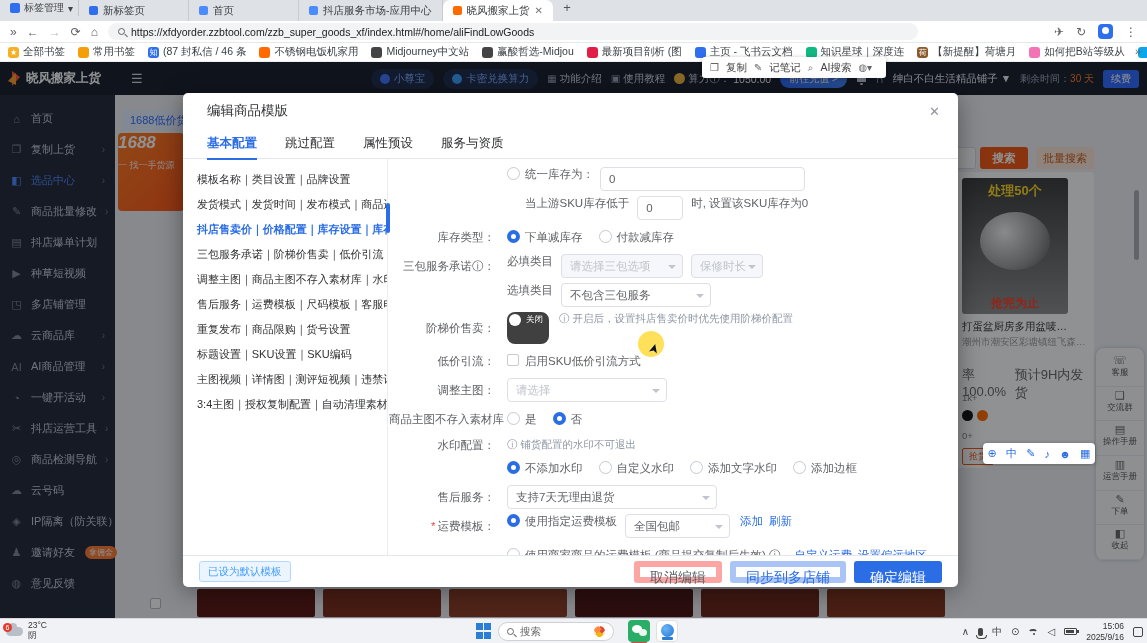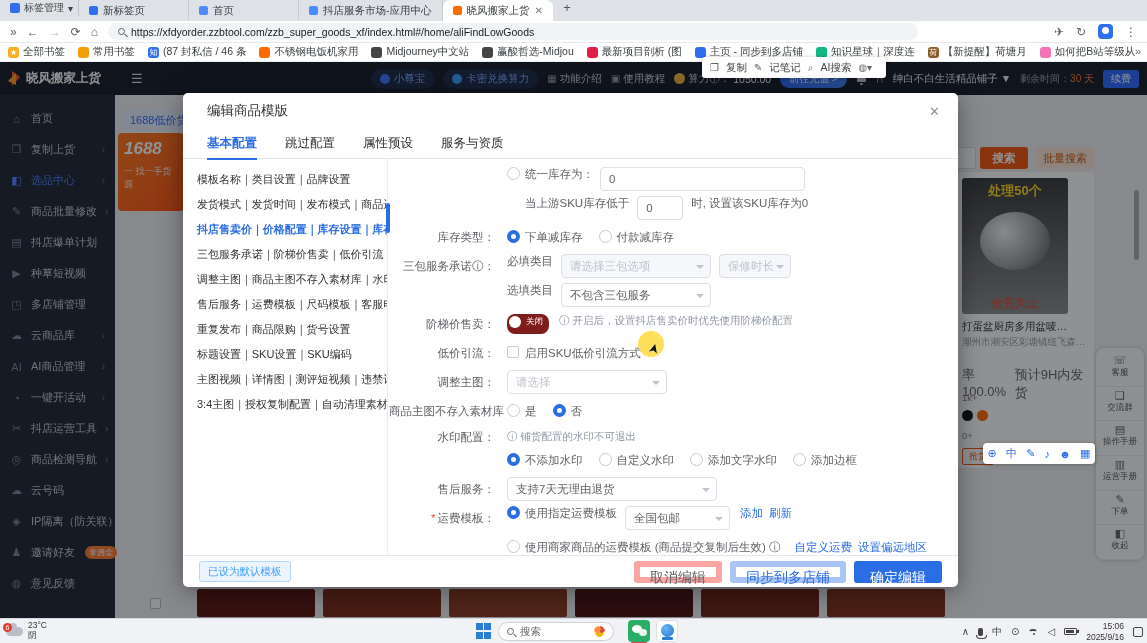--- a/index.html
+++ b/index.html
@@ -54,31 +54,31 @@
   .renew{background:#2e6bff;color:#fff;font-size:10px;height:18px;line-height:18px;padding:0 8px;border-radius:3px}
   .sidebar{position:absolute;left:0;top:95px;width:115px;height:523px;background:#1f2735;display:flex;flex-direction:column;padding-top:8px}
   .sitem{display:flex;align-items:center;gap:8px;height:31px;padding:0 10px;color:#c3cad6;font-size:11px;white-space:nowrap}
   .sitem .sic{width:13px;color:#7e8798;font-size:11px;text-align:center;flex:0 0 13px}
   .sitem .sar{margin-left:auto;color:#6a7486;font-size:10px}
   .sitem.active{color:#4f86ff}
   .sitem.active .sic{color:#4f86ff}
   .sbadge{background:#ff7a2f;color:#fff;font-size:8px;border-radius:7px;padding:1px 4px;margin-left:2px}
   
   .pagetab{position:absolute;left:122px;top:110px;font-size:11px;color:#2e6bff;background:#e8f0ff;padding:3px 8px;border-radius:3px 3px 0 0}
-  .banner1688{position:absolute;left:118px;top:133px;width:66px;height:78px;background:linear-gradient(135deg,#ff7a1f,#ff5412);border-radius:4px;color:#fff;padding:6px}
+  .banner1688{position:absolute;left:118px;top:133px;width:66px;height:78px;background:linear-gradient(135deg,#ff7a1f,#ff5412);border-radius:4px;color:#fff;}
   .banner1688 .big{font-size:17px;font-weight:bold;font-style:italic}
   .banner1688 .sub{font-size:9px;margin-top:6px;opacity:.9}
   .srchinput{position:absolute;left:888px;top:147px;width:88px;height:22px;background:#fff;border:1px solid #d9dde3;border-radius:3px}
   .srchbtn{position:absolute;left:980px;top:147px;width:48px;height:22px;background:#f2570f;color:#fff;font-size:11.5px;text-align:center;line-height:22px;border-radius:3px;font-weight:bold}
   .batchbtn{position:absolute;left:1036px;top:147px;width:58px;height:22px;background:#fde8d8;color:#c9570f;font-size:11px;text-align:center;line-height:22px;border-radius:3px}
   .pcard{position:absolute;left:956px;top:172px;width:138px;height:296px;background:#fff;border-radius:4px}
   .pimg{position:absolute;left:6px;top:6px;width:106px;height:136px;background:linear-gradient(180deg,#3a3a3a,#8c8c8c);border-radius:3px;overflow:hidden}
   .pimg .yell{color:#ffd91c;font-size:13px;font-weight:bold;text-align:center;margin-top:4px}
   .pimg .bowl{position:absolute;left:18px;top:34px;width:70px;height:58px;border-radius:50%;background:radial-gradient(circle at 35% 35%,#f2f2f2,#9a9a9a 60%,#4d4d4d)}
-  .pimg .redt{position:absolute;left:0;bottom:2px;width:100%;color:#ff3b1f;font-size:12px;font-weight:normal;text-align:center}
+  .pimg .redt{position:absolute;left:0;bottom:2px;width:100%;color:#ff3b1f;font-size:12px;font-weight:bold;text-align:center}
   .ptitle{position:absolute;left:6px;top:148px;font-size:10.5px;color:#333;white-space:nowrap;overflow:hidden;width:126px}
   .pshop{position:absolute;left:6px;top:164px;font-size:9.5px;color:#999;white-space:nowrap;overflow:hidden;width:126px}
   .pstats{position:absolute;left:6px;top:194px;font-size:13px;color:#666;width:128px;display:flex;}
   .pk1{position:absolute;left:6px;top:220px;font-size:9.5px;color:#888}
   .picons{position:absolute;left:6px;top:238px;display:flex;gap:4px}
   .picons i{width:11px;height:11px;border-radius:50%;display:block}
   .pk2{position:absolute;left:6px;top:258px;font-size:9.5px;color:#888}
   .ptag{position:absolute;left:6px;top:276px;border:1px solid #f2570f;color:#f2570f;font-size:9px;padding:1px 6px;border-radius:2px}
   .pcard2{position:absolute;left:956px;top:476px;width:138px;height:96px;background:#fff;border-radius:4px}
   .bagimg{position:absolute;left:10px;top:8px;width:72px;height:80px;background:linear-gradient(180deg,#ddd,#bbb);border-radius:3px;display:flex;align-items:center;justify-content:center}
@@ -119,21 +119,21 @@
   .finput{height:24px;border:1px solid #dcdfe6;border-radius:4px;font-size:11.5px;color:#606266;padding:0 8px;outline:none;font-family:inherit}
   .fsel{position:relative;height:24px;line-height:22px;border:1px solid #dcdfe6;border-radius:4px;font-size:11.5px;color:#606266;padding:0 18px 0 8px;background:#fff;white-space:nowrap}
   .fsel::after{content:"";position:absolute;right:6px;top:10px;border:4px solid transparent;border-top-color:#c0c4cc}
   .fsel.ph{color:#bfc4cc}
   .fsel.dis{background:#f5f7fa;color:#c0c4cc}
   .rd{width:13px;height:13px;border-radius:50%;border:1px solid #c6cad1;background:#fff;display:inline-block;margin-right:5px;flex:0 0 13px}
   .rd.on{border:4px solid #2b6de5}
   .cb{width:12px;height:12px;border:1px solid #c6cad1;border-radius:2px;background:#fff;display:inline-block;margin-right:6px;flex:0 0 12px}
   .optlab{font-size:11.5px;color:#606266;margin-right:16px;white-space:nowrap}
   .sublab{font-size:11.5px;color:#606266;margin-right:8px;white-space:nowrap}
-  .toggle{width:42px;height:20px;border-radius:8px;background:#7f1d1d;position:relative;flex:0 0 42px}
+  .toggle{width:42px;height:32px;border-radius:8px;background:#404040;position:relative;flex:0 0 42px}
   .toggle .knob{position:absolute;left:2px;top:2px;width:12px;height:12px;border-radius:50%;background:#fff}
   .toggle .ttxt{position:absolute;right:6px;top:2px;font-size:8.5px;color:#fff}
   .hint{font-size:10.5px;color:#8f97a3;margin-left:10px;white-space:nowrap}
   .hint2{font-size:10.5px;color:#8f97a3;white-space:nowrap}
   .flink{font-size:11.5px;color:#2b6de5;margin-left:10px;white-space:nowrap}
   .reqmark{color:#e84c3d;font-size:11.5px;margin-right:2px}
   .mfoot{position:absolute;left:0;bottom:0;width:100%;height:32px;border-top:1px solid #e4e7ed;display:flex;align-items:center;padding:0 16px}
   .defaultbtn{height:21px;line-height:19px;padding:0 8px;font-size:10.5px;color:#409eff;background:#ecf5ff;border:1px solid #b3d8ff;border-radius:3px}
   .footright{margin-left:auto;display:flex;gap:8px}
   .fbtn{height:22px;line-height:20px;padding:0 10px;font-size:14px;border-radius:3px;border:6px solid #fca5a5;color:#606266;background:#fff;white-space:nowrap}
@@ -253,21 +253,21 @@
       <div class="bk">
         <span class="bicon" style="background: rgb(68, 68, 68);"></span>
         <span>赢酸哲选-Midjou</span>
       </div>
       <div class="bk">
         <span class="bicon" style="background: rgb(225, 29, 72);"></span>
         <span>最新项目剖析 (图</span>
       </div>
       <div class="bk">
         <span class="bicon" style="background: rgb(47, 111, 237);"></span>
-        <span>主页 - 同步到多店铺</span>
+        <span>主页 - 飞书云文档</span>
       </div>
       <div class="bk">
         <span class="bicon" style="background: rgb(16, 185, 129);"></span>
         <span>知识星球｜深度连</span>
       </div>
       <div class="bk">
         <span class="bicon" style="background: rgb(139, 90, 43);">荷</span>
         <span>【新提醒】荷塘月</span>
       </div>
       <div class="bk">
@@ -565,21 +565,21 @@
             <span class="optlab">下单减库存</span>
           <span class="rd"></span>
             <span class="optlab">付款减库存</span>
         </div>
       </div>
 
       <div class="frow">
         <div class="flabel">三包服务承诺ⓘ：</div>
         <div class="fctl">
           <span class="sublab">必填类目</span>
-          <div class="fsel dis" style="width:150px">请选择三包选项</div>
+          <div class="fsel dis" style="width:122px">请选择三包选项</div>
           <div class="fsel dis" style="width:72px;margin-left:8px">保修时长</div>
         </div>
       </div>
 
       <div class="frow">
           <div class="flabel"></div>
           <div class="fctl">
         <span class="sublab">选填类目</span>
         <div class="fsel" style="width:150px">不包含三包服务</div>
       </div>

